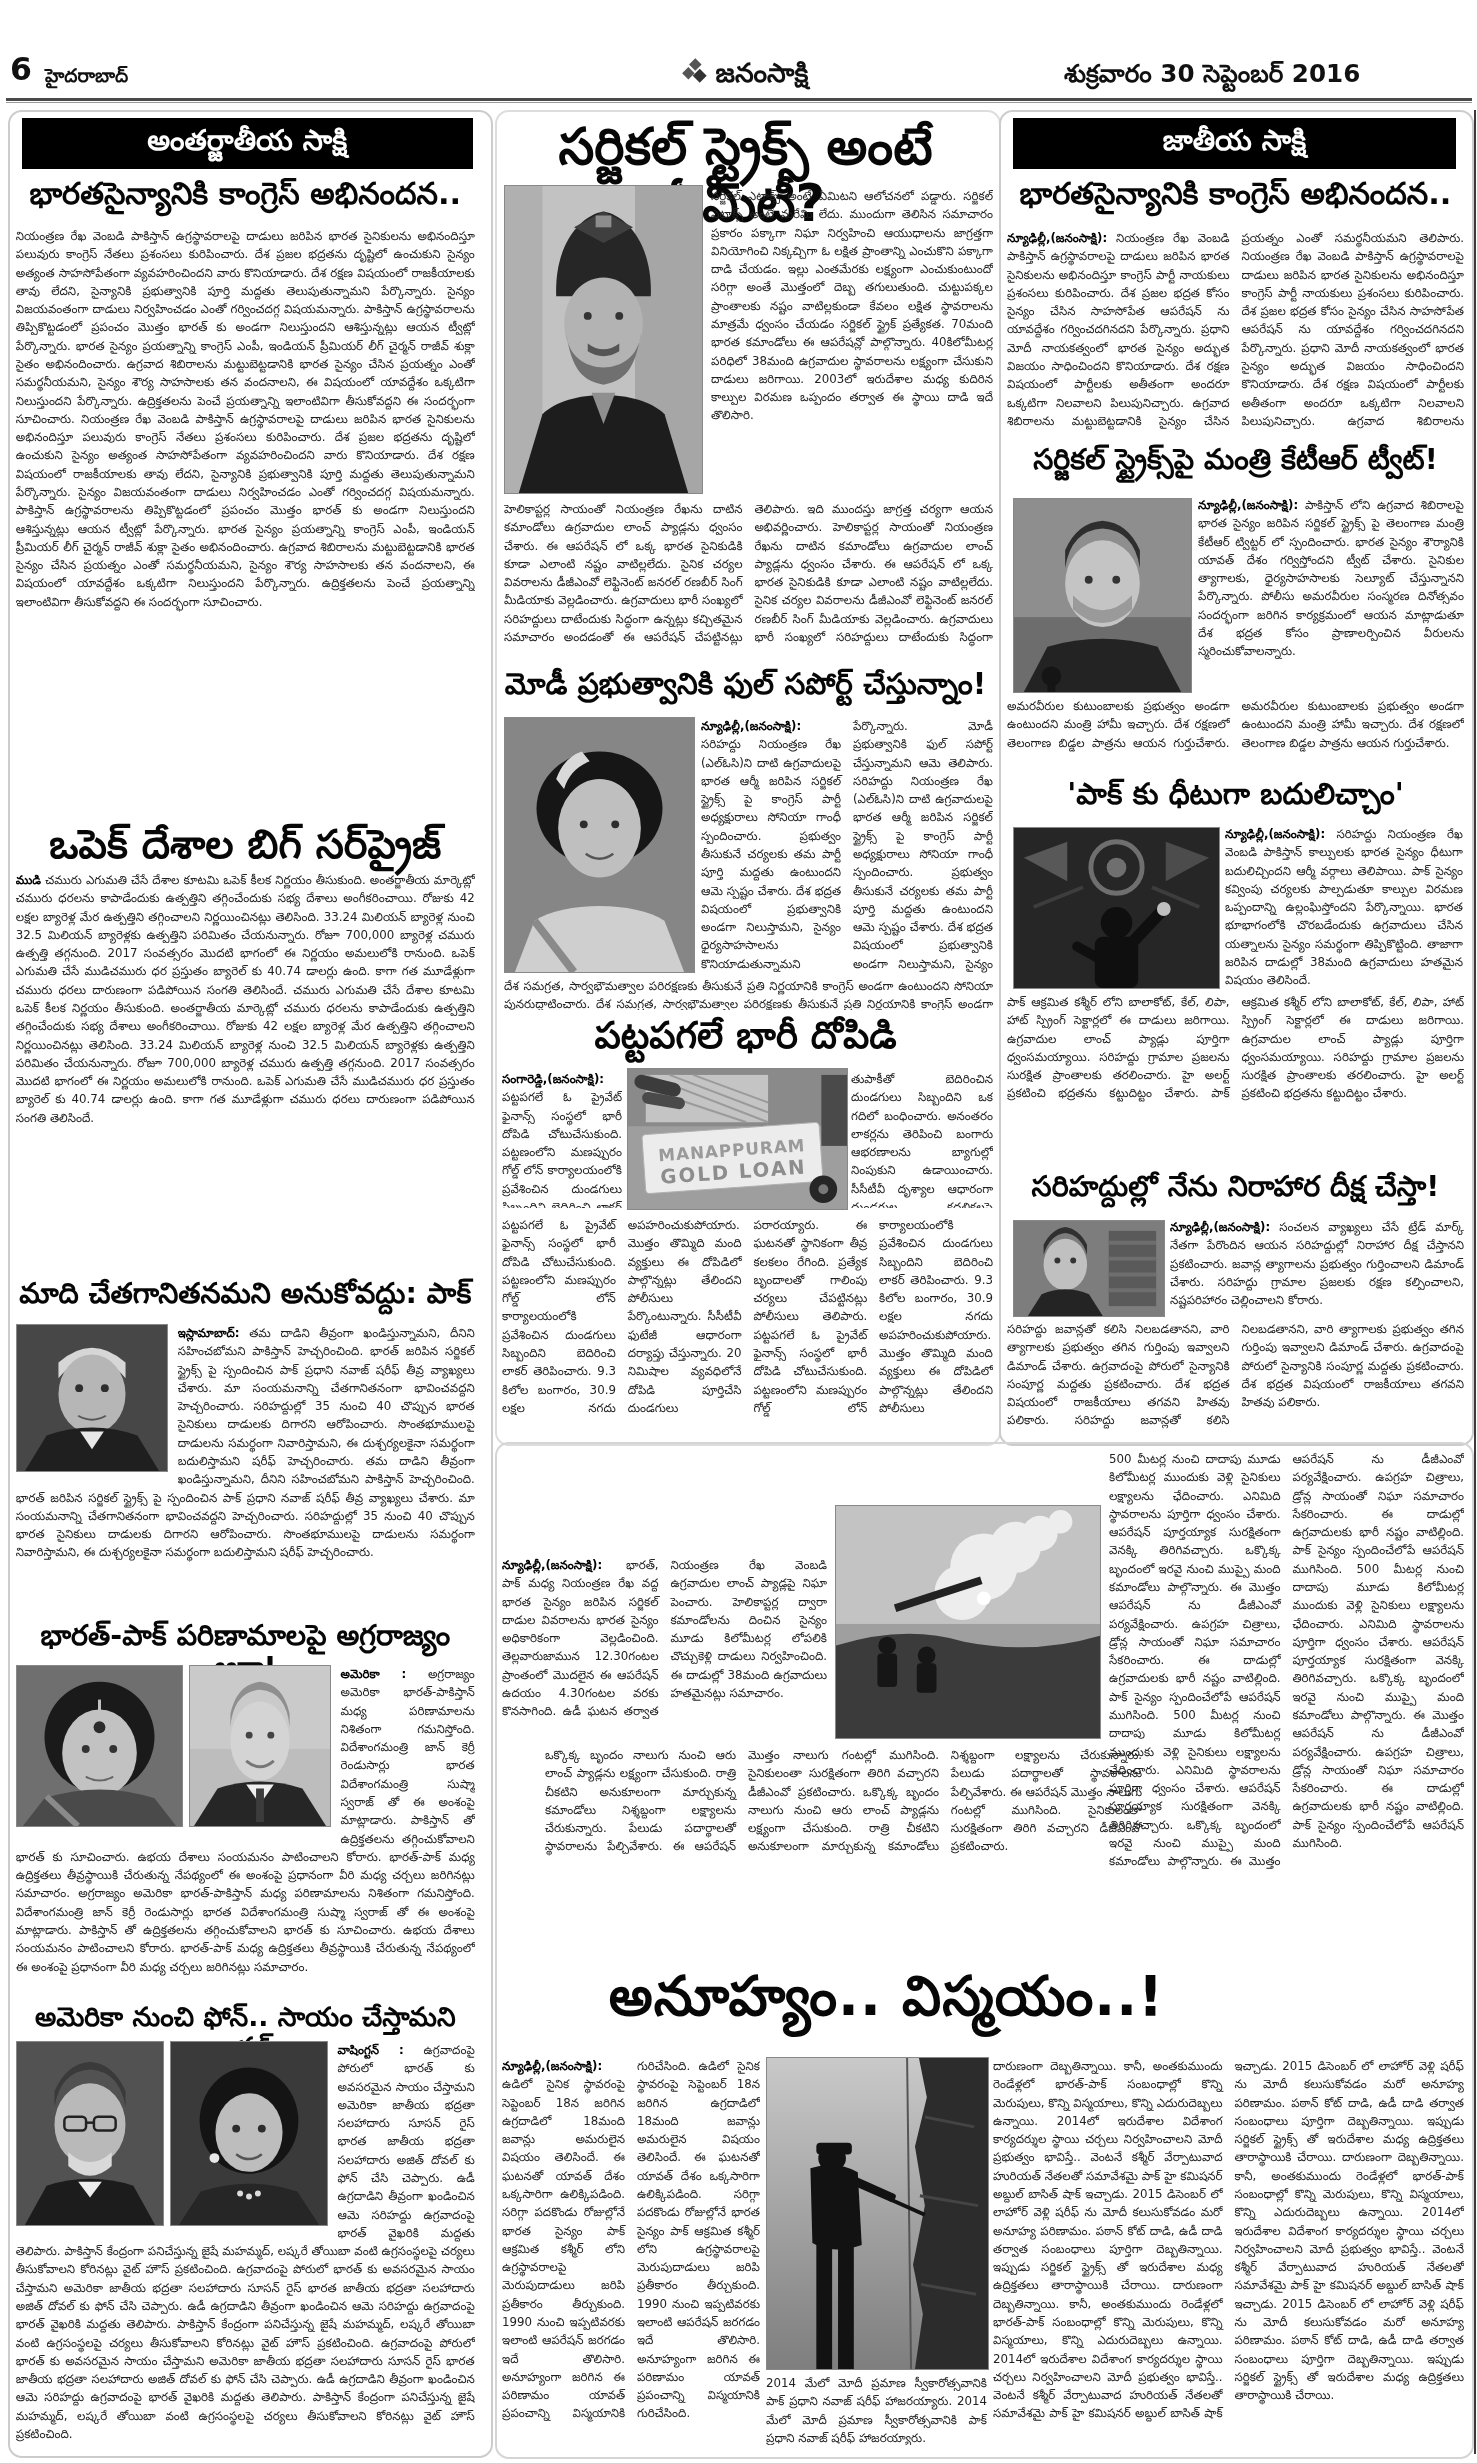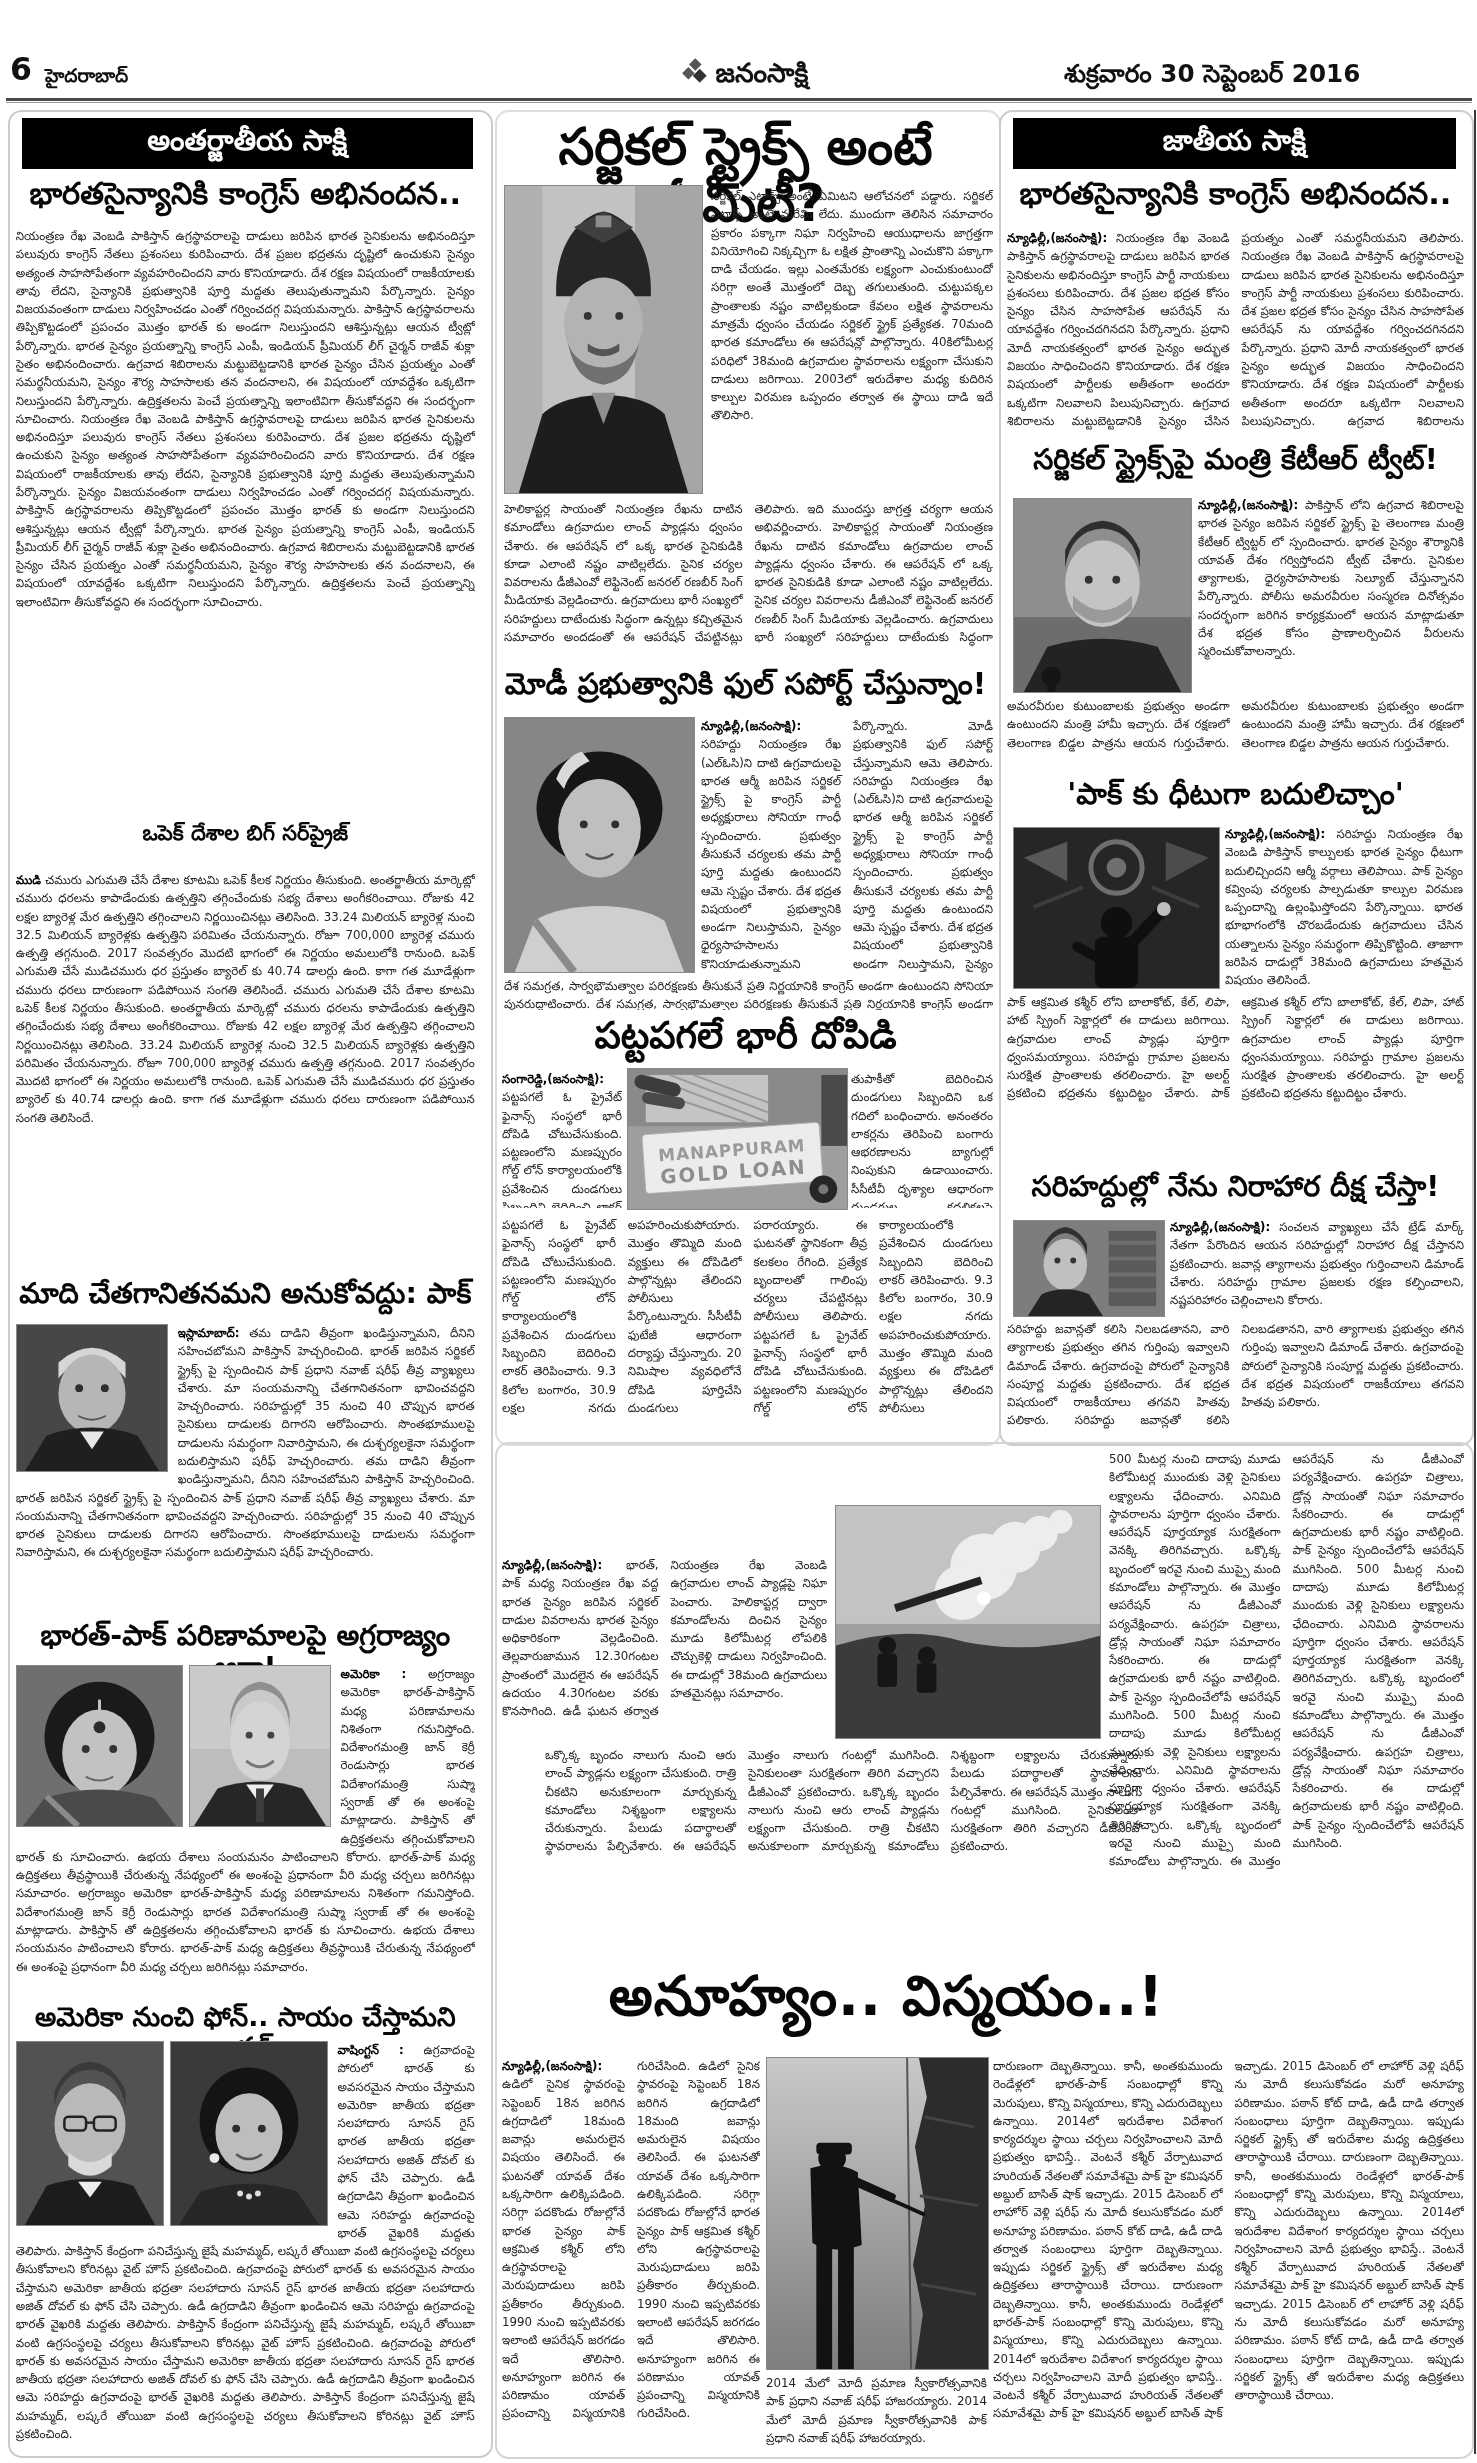--- a/index.html
+++ b/index.html
@@ -47,21 +47,21 @@
   <div class="edge"></div>
 
   <div class="abs box" style="left:7.9px;top:110px;width:481px;height:2344px;"></div>
   <div class="abs banner" style="left:21.7px;top:118px;width:451px;height:51px;font-size:28.6px;">అంతర్జాతీయ సాక్షి</div>
 
   <div class="abs hl" style="left:15.8px;top:177px;width:459px;font-size:30.5px;">భారతసైన్యానికి కాంగ్రెస్ అభినందన..</div>
   <div class="abs bt" style="left:15.8px;top:227px;width:459px;height:589px;">
     <span>నియంత్రణ రేఖ వెంబడి పాకిస్తాన్ ఉగ్రస్థావరాలపై దాడులు జరిపిన భారత సైనికులను అభినందిస్తూ పలువురు కాంగ్రెస్ నేతలు ప్రశంసలు కురిపించారు. దేశ ప్రజల భద్రతను దృష్టిలో ఉంచుకుని సైన్యం అత్యంత సాహసోపేతంగా వ్యవహరించిందని వారు కొనియాడారు. దేశ రక్షణ విషయంలో రాజకీయాలకు తావు లేదని, సైన్యానికి ప్రభుత్వానికి పూర్తి మద్దతు తెలుపుతున్నామని పేర్కొన్నారు. సైన్యం విజయవంతంగా దాడులు నిర్వహించడం ఎంతో గర్వించదగ్గ విషయమన్నారు. పాకిస్తాన్ ఉగ్రస్థావరాలను తిప్పికొట్టడంలో ప్రపంచం మొత్తం భారత్ కు అండగా నిలుస్తుందని ఆశిస్తున్నట్లు ఆయన ట్వీట్లో పేర్కొన్నారు. భారత సైన్యం ప్రయత్నాన్ని కాంగ్రెస్ ఎంపీ, ఇండియన్ ప్రీమియర్ లీగ్ చైర్మన్ రాజీవ్ శుక్లా సైతం అభినందించారు. ఉగ్రవాద శిబిరాలను మట్టుబెట్టడానికి భారత సైన్యం చేసిన ప్రయత్నం ఎంతో సమర్థనీయమని, సైన్యం శౌర్య సాహసాలకు తన వందనాలని, ఈ విషయంలో యావద్దేశం ఒక్కటిగా నిలుస్తుందని పేర్కొన్నారు. ఉద్రిక్తతలను పెంచే ప్రయత్నాన్ని ఇలాంటివిగా తీసుకోవద్దని ఈ సందర్భంగా సూచించారు. నియంత్రణ రేఖ వెంబడి పాకిస్తాన్ ఉగ్రస్థావరాలపై దాడులు జరిపిన భారత సైనికులను అభినందిస్తూ పలువురు కాంగ్రెస్ నేతలు ప్రశంసలు కురిపించారు. దేశ ప్రజల భద్రతను దృష్టిలో ఉంచుకుని సైన్యం అత్యంత సాహసోపేతంగా వ్యవహరించిందని వారు కొనియాడారు. దేశ రక్షణ విషయంలో రాజకీయాలకు తావు లేదని, సైన్యానికి ప్రభుత్వానికి పూర్తి మద్దతు తెలుపుతున్నామని పేర్కొన్నారు. సైన్యం విజయవంతంగా దాడులు నిర్వహించడం ఎంతో గర్వించదగ్గ విషయమన్నారు. పాకిస్తాన్ ఉగ్రస్థావరాలను తిప్పికొట్టడంలో ప్రపంచం మొత్తం భారత్ కు అండగా నిలుస్తుందని ఆశిస్తున్నట్లు ఆయన ట్వీట్లో పేర్కొన్నారు. భారత సైన్యం ప్రయత్నాన్ని కాంగ్రెస్ ఎంపీ, ఇండియన్ ప్రీమియర్ లీగ్ చైర్మన్ రాజీవ్ శుక్లా సైతం అభినందించారు. ఉగ్రవాద శిబిరాలను మట్టుబెట్టడానికి భారత సైన్యం చేసిన ప్రయత్నం ఎంతో సమర్థనీయమని, సైన్యం శౌర్య సాహసాలకు తన వందనాలని, ఈ విషయంలో యావద్దేశం ఒక్కటిగా నిలుస్తుందని పేర్కొన్నారు. ఉద్రిక్తతలను పెంచే ప్రయత్నాన్ని ఇలాంటివిగా తీసుకోవద్దని ఈ సందర్భంగా సూచించారు.</span>
   </div>
 
-  <div class="abs hl" style="left:15.8px;top:822px;width:459px;font-size:21px;">ఒపెక్ దేశాల బిగ్ సర్‌ప్రైజ్</div>
+  <div class="abs hl" style="left:15.8px;top:822px;width:459px;font-size:40px;">ఒపెక్ దేశాల బిగ్ సర్‌ప్రైజ్</div>
   <div class="abs bt" style="left:15.8px;top:871px;width:459px;height:400px;">
     <b class="dl">ముడి</b>
     <span>చమురు ఎగుమతి చేసే దేశాల కూటమి ఒపెక్ కీలక నిర్ణయం తీసుకుంది. అంతర్జాతీయ మార్కెట్లో చమురు ధరలను కాపాడేందుకు ఉత్పత్తిని తగ్గించేందుకు సభ్య దేశాలు అంగీకరించాయి. రోజుకు 42 లక్షల బ్యారెళ్ల మేర ఉత్పత్తిని తగ్గించాలని నిర్ణయించినట్లు తెలిసింది. 33.24 మిలియన్ బ్యారెళ్ల నుంచి 32.5 మిలియన్ బ్యారెళ్లకు ఉత్పత్తిని పరిమితం చేయనున్నారు. రోజూ 700,000 బ్యారెళ్ల చమురు ఉత్పత్తి తగ్గనుంది. 2017 సంవత్సరం మొదటి భాగంలో ఈ నిర్ణయం అమలులోకి రానుంది. ఒపెక్ ఎగుమతి చేసే ముడిచమురు ధర ప్రస్తుతం బ్యారెల్ కు 40.74 డాలర్లు ఉంది. కాగా గత మూడేళ్లుగా చమురు ధరలు దారుణంగా పడిపోయిన సంగతి తెలిసిందే. చమురు ఎగుమతి చేసే దేశాల కూటమి ఒపెక్ కీలక నిర్ణయం తీసుకుంది. అంతర్జాతీయ మార్కెట్లో చమురు ధరలను కాపాడేందుకు ఉత్పత్తిని తగ్గించేందుకు సభ్య దేశాలు అంగీకరించాయి. రోజుకు 42 లక్షల బ్యారెళ్ల మేర ఉత్పత్తిని తగ్గించాలని నిర్ణయించినట్లు తెలిసింది. 33.24 మిలియన్ బ్యారెళ్ల నుంచి 32.5 మిలియన్ బ్యారెళ్లకు ఉత్పత్తిని పరిమితం చేయనున్నారు. రోజూ 700,000 బ్యారెళ్ల చమురు ఉత్పత్తి తగ్గనుంది. 2017 సంవత్సరం మొదటి భాగంలో ఈ నిర్ణయం అమలులోకి రానుంది. ఒపెక్ ఎగుమతి చేసే ముడిచమురు ధర ప్రస్తుతం బ్యారెల్ కు 40.74 డాలర్లు ఉంది. కాగా గత మూడేళ్లుగా చమురు ధరలు దారుణంగా పడిపోయిన సంగతి తెలిసిందే.</span>
   </div>
 
   <div class="abs hl" style="left:15.8px;top:1277px;width:459px;font-size:28.6px;">మాది చేతగానితనమని అనుకోవద్దు: పాక్</div>
   <div class="abs bt" style="left:15.8px;top:1324px;width:459px;height:290px;">
     <div class="ph fl" style="width:150px;height:146px;margin:0 9.9px 5.9px 0;">
       <svg viewBox="0 0 152 148" preserveAspectRatio="none">
         <rect width="152" height="148" fill="#474747"></rect>

